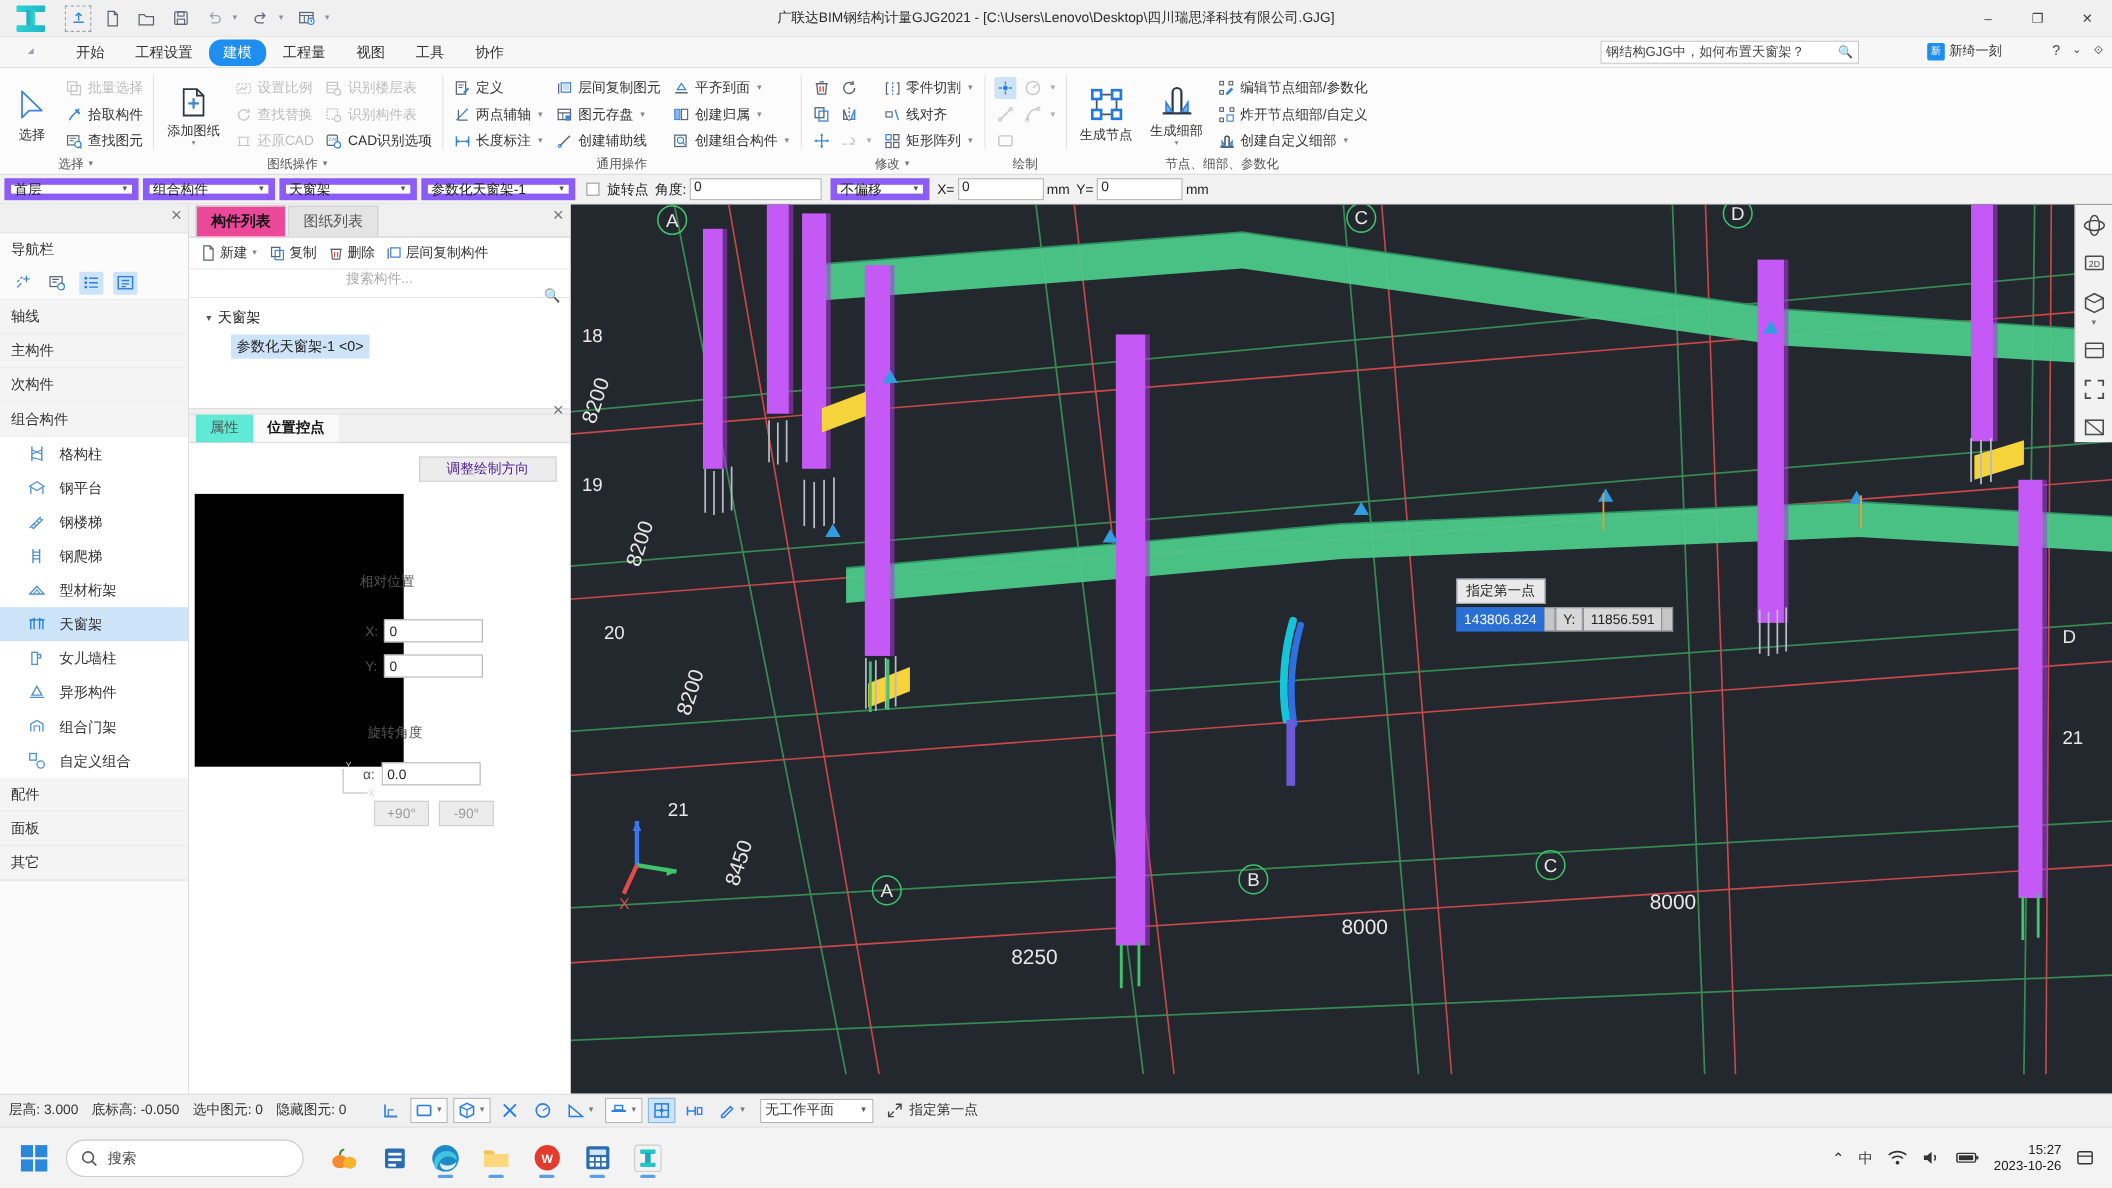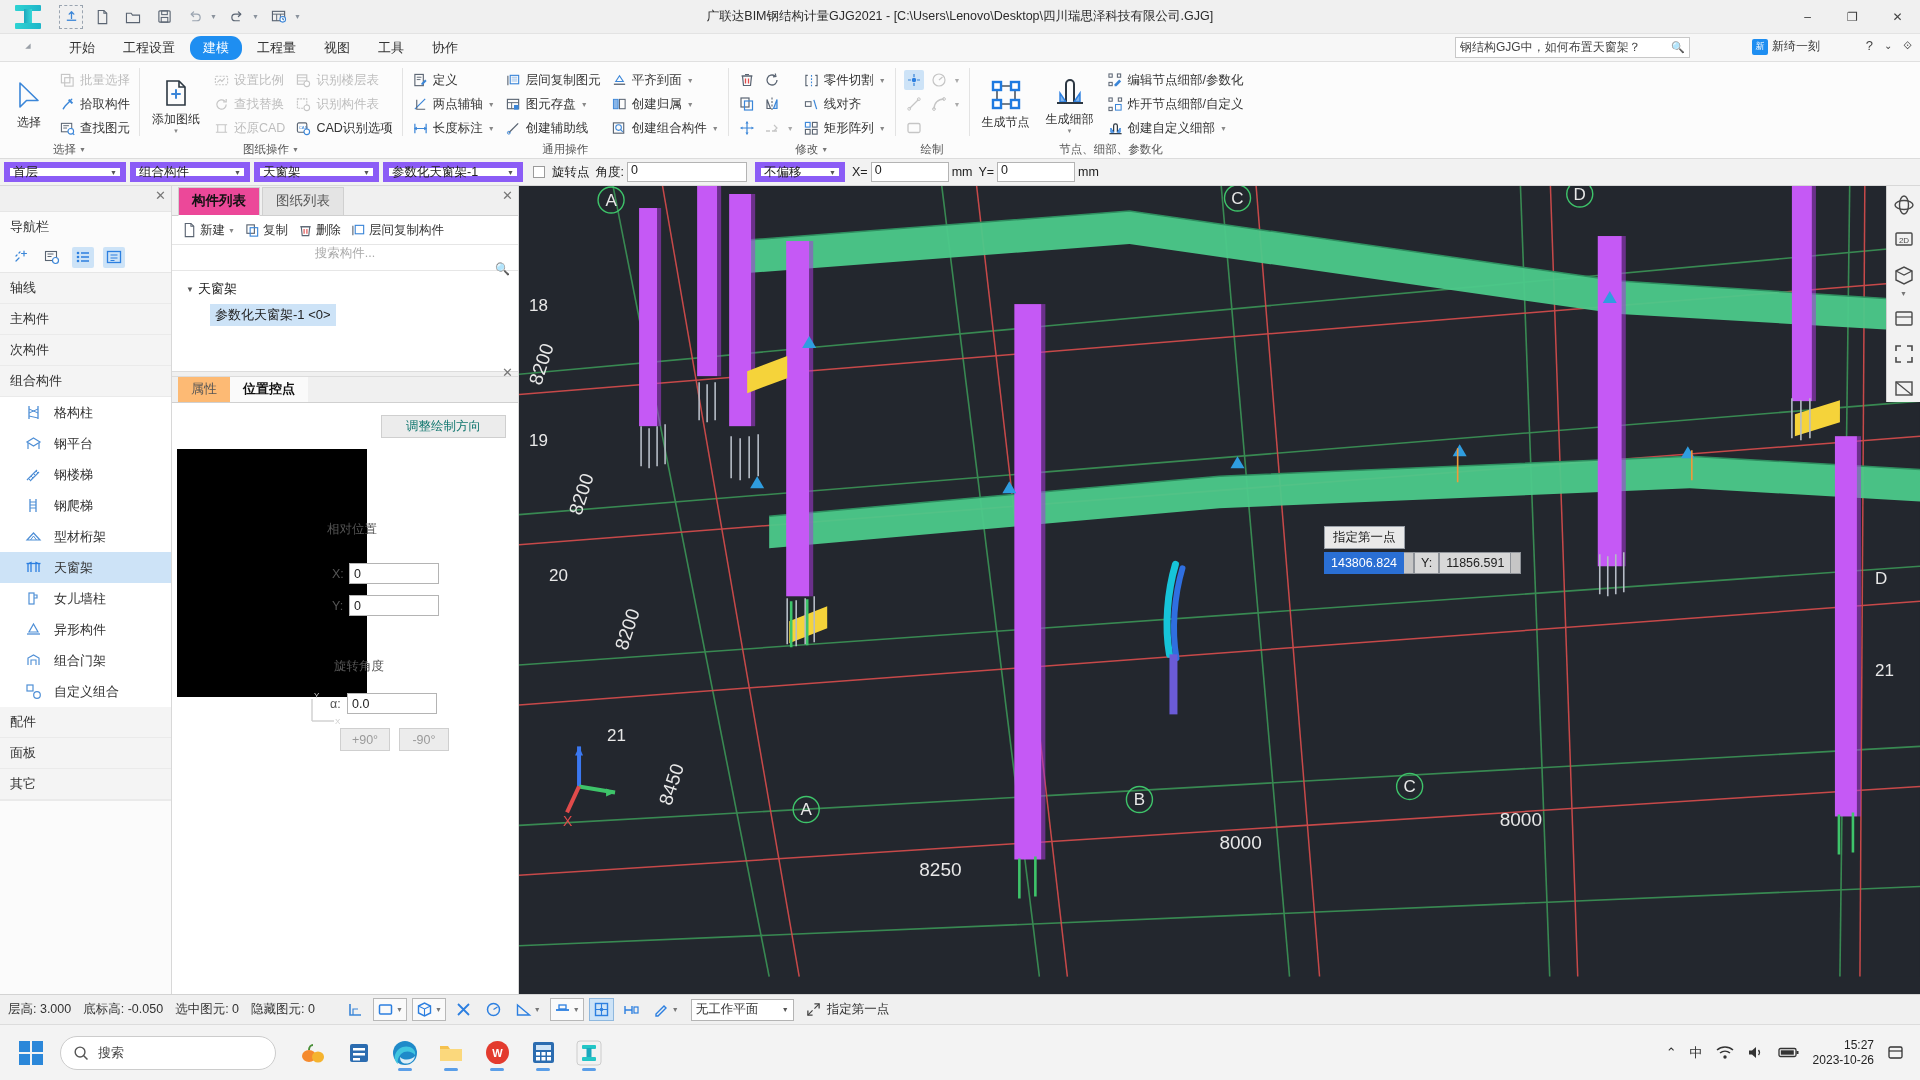--- a/index.html
+++ b/index.html
@@ -152,26 +152,26 @@
   .cp-search { height:26px; display:flex; align-items:center; padding:0 8px; border-bottom:1px solid #e6e6e6;flex-direction:column; }
   .cp-search .ph { font-size:12.5px; color:#aaa; }
   .cp-search .si { margin-left:auto; color:#888; font-size:12px;}
   .cp-tree { flex:none; height:100px; padding:6px 0 0 0; }
   .tree-root { display:flex; align-items:center; gap:4px; padding-left:14px; font-size:13px; color:#222; height:24px;}
   .tree-root .tri { font-size:8px; color:#555; }
   .tree-leaf { margin-left:38px; display:inline-block; font-size:13px; color:#222; background:#cde3f7; padding:2px 5px; margin-top:3px;}
   .cp-divider { height:6px; background:#f0f0f0; border-top:1px solid #dcdcdc; border-bottom:1px solid #dcdcdc;}
   .prop-tabs { height:26px; display:flex; align-items:flex-end; background:#f0f0f0; padding-left:6px; border-bottom:1px solid #d0d0d0; position:relative;}
   .prop-tabs .x { position:absolute; right:5px; top:-12px; color:#777; font-size:13px;}
-  .prop-tab { padding:3px 13px 4px 13px; font-size:13px; color:#555; background:#fdba74;}
+  .prop-tab { padding:3px 13px 4px 13px; font-size:13px; color:#555; background:#5eead4;}
   .prop-tab.active { background:#fafafa; color:#111; font-weight:bold;}
   .prop-body { flex:1; position:relative; background:#fff; }
   .btn-adjust {
     position:absolute; right:12px; top:12px; width:125px; height:23px; background:#ececec;
-    border:1px solid #cfcfcf; color:#0f766e; font-size:12.5px; display:flex; align-items:center; justify-content:center;
+    border:1px solid #cfcfcf; color:#4c1d95; font-size:12.5px; display:flex; align-items:center; justify-content:center;
   }
   .preview-black { position:absolute; left:5px; top:46px; width:190px; height:248px; background:#000; }
   .axis-mini { position:absolute; left:125px; top:240px; }
   .rel-label { position:absolute; left:155px; top:118px; font-size:12.5px; color:#555;}
   .fld { position:absolute; display:flex; align-items:center; gap:5px; }
   .fld .fl { font-size:12.5px; color:#555; width:12px; }
   .fld input, .fld .fv {
     width:90px; height:21px; border:1px solid #b4b4b4; background:#fff; font-size:12.5px;
     color:#222; padding:0 4px; display:flex; align-items:center;
   }

